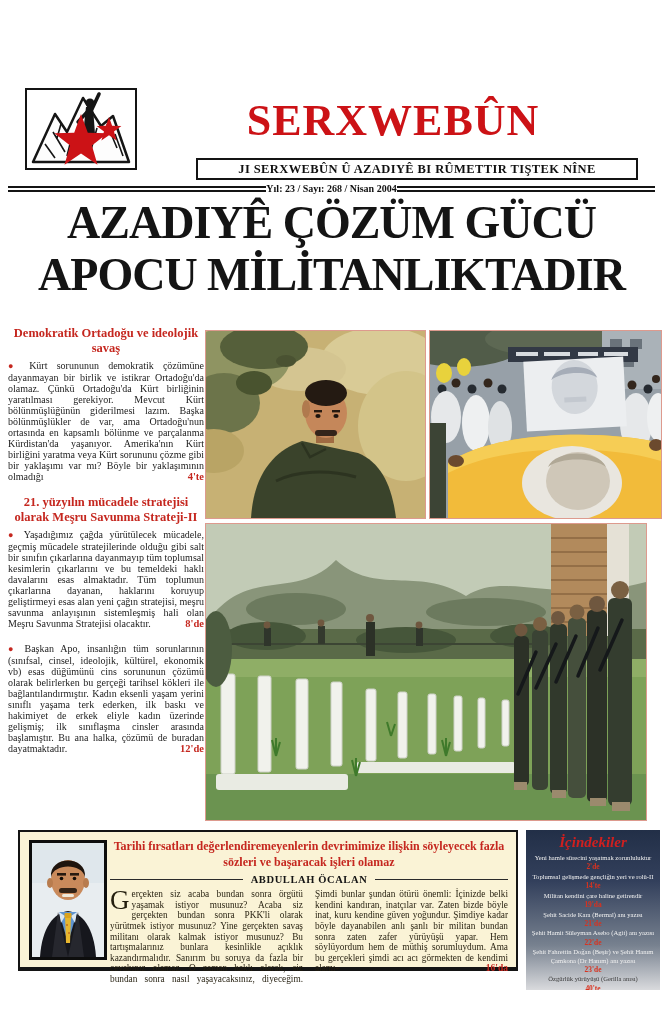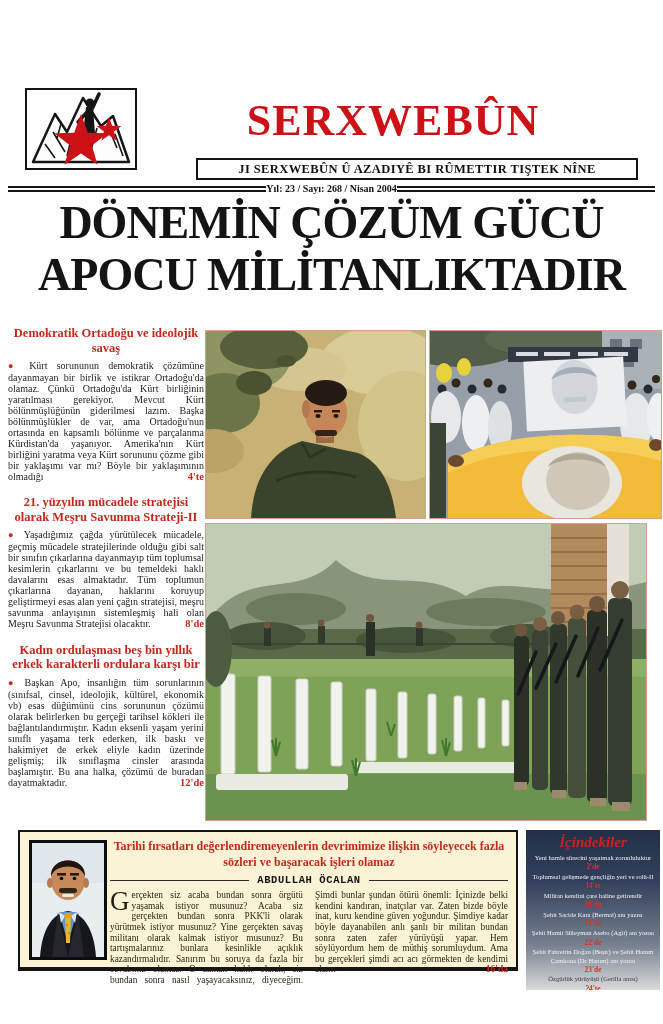--- a/index.html
+++ b/index.html
@@ -42,21 +42,21 @@
 
   
   .feature{position:absolute;left:18px;top:830px;width:500px;height:141px;box-sizing:border-box;
            background:#faf3d6;border:2px solid #141414;border-bottom-width:4px;
            padding:7px 8px 4px 8px;}
   .feature-photo{position:absolute;left:9px;top:8px;width:72px;height:114px;
                  border:3px solid #0d0d0d;background:#fff;}
   .feature-photo svg{display:block;width:100%;height:100%;}
   .feature-title{margin-left:82px;color:#c5271f;font-weight:bold;font-size:12px;
                  line-height:1.3;text-align:center;}
-  .author-row{display:flex;align-items:center;gap:8px;margin:4px 0 4px 82px;font-family:Liberation Mono, monospace;}
+  .author-row{display:flex;align-items:center;gap:8px;margin:4px 0 4px 82px;}
   .author-rule{flex:1;border-top:1.5px solid #2a2a2a;}
   .author{font-size:10.5px;font-weight:bold;letter-spacing:.6px;color:#141414;white-space:nowrap;}
   .feature-cols{margin-left:82px;column-count:2;column-gap:12px;
                 font-size:9.3px;line-height:1.14;text-align:justify;color:#241e0e;}
   .dropcap{float:left;font-size:27px;line-height:23px;padding:0 2px 0 0;color:#241e0e;}
   .feature-cols .pageref{font-size:9.5px;}
 
   
   .contents{position:absolute;left:526px;top:830px;width:134px;height:160px;box-sizing:border-box;
             background:linear-gradient(180deg,#222f47 0%,#33405c 32%,#77818f 72%,#d9dadd 100%);
@@ -86,41 +86,40 @@
   </div>
   <div class="paper-title">SERXWEBÛN</div>
   <div class="tagline">JI SERXWEBÛN Û AZADIYÊ BI RÛMETTIR TIŞTEK NÎNE</div>
   <div class="dateline-row">
     <div class="dbl-rule"></div>
     <div class="dateline">Yıl: 23 / Sayı: 268 / Nisan 2004</div>
     <div class="dbl-rule"></div>
   </div>
 
   <div class="headline">
-    <div>DÖNEMİN ÇÖZÜM GÜCÜ</div>
+    <div>AZADIYÊ ÇÖZÜM GÜCÜ</div>
     <div>APOCU MİLİTANLIKTADIR</div>
   </div>
 
   <div class="left-col">
     <div class="teaser">
       <div class="teaser-title">Demokratik Ortadoğu ve ideolojik savaş</div>
       <div class="teaser-body">
         <span class="bullet"></span><span>Kürt sorununun demokratik çözümüne dayanmayan bir birlik ve istikrar Ortadoğu'da olamaz. Çünkü Ortadoğu'da Kürt birliğinin yaratılması gerekiyor. Mevcut Kürt bölünmüşlüğünün giderilmesi lazım. Başka bölünmüşlükler de var, ama Ortadoğu'nun ortasında en kapsamlı bölünme ve parçalanma Kürdistan'da yaşanıyor. Amerika'nın Kürt birliğini yaratma veya Kürt sorununu çözme gibi bir yaklaşımı var mı? Böyle bir yaklaşımının olmadığı</span>
         <span class="pageref">4'te</span>
       </div>
     </div>
     <div class="teaser">
       <div class="teaser-title">21. yüzyılın mücadele stratejisi olarak Meşru Savunma Strateji-II</div>
       <div class="teaser-body">
         <span class="bullet"></span><span>Yaşadığımız çağda yürütülecek mücadele, geçmiş mücadele stratejilerinde olduğu gibi salt bir sınıfın çıkarlarına dayanmayıp tüm toplumsal kesimlerin çıkarlarını ve bu temeldeki haklı davalarını esas almaktadır. Tüm toplumun çıkarlarına dayanan, haklarını koruyup geliştirmeyi esas alan yeni çağın stratejisi, meşru savunma anlayışının sistemleşmiş hali olan Meşru Savunma Stratejisi olacaktır.</span>
         <span class="pageref">8'de</span>
       </div>
     </div>
     <div class="teaser">
-      <div class="teaser-title">Kadın ordulaşması beş bin yıllık erkek karakterli ordulara karşı bir</div>
       <div class="teaser-body">
         <span class="bullet"></span><span>Başkan Apo, insanlığın tüm sorunlarının (sınıfsal, cinsel, ideolojik, kültürel, ekonomik vb) esas düğümünü cins sorununun çözümü olarak belirlerken bu gerçeği tarihsel kökleri ile bağlantılandırmıştır. Kadın eksenli yaşam yerini sınıflı yaşama terk ederken, ilk baskı ve hakimiyet de erkek eliyle kadın üzerinde gelişmiş; ilk sınıflaşma cinsler arasında başlamıştır. Bu ana halka, çözümü de buradan dayatmaktadır.</span>
         <span class="pageref">12'de</span>
       </div>
     </div>
   </div>
 
   <div class="photo" id="photo-field">
     <svg viewBox="0 0 219 187" preserveAspectRatio="none">
       <rect width="219" height="187" fill="#c7b174"></rect>
@@ -322,17 +321,17 @@
     <div class="c-item">
       <div class="c-item-text">Şehit Hamit Süleyman Asebo (Agit) anı yazısı</div>
       <div class="c-item-page">22'de</div>
     </div>
     <div class="c-item">
       <div class="c-item-text">Şehit Fahrettin Doğan (Beşir) ve Şehit Hanım Çamkona (Dr Hanım) anı yazısı</div>
       <div class="c-item-page">23'de</div>
     </div>
     <div class="c-item dark">
       <div class="c-item-text">Özgürlük yürüyüşü (Gerilla anısı)</div>
-      <div class="c-item-page">24'te</div>
+      <div class="c-item-page">40'te</div>
     </div>
   </div>
 
 </div>
 
 </body></html>

